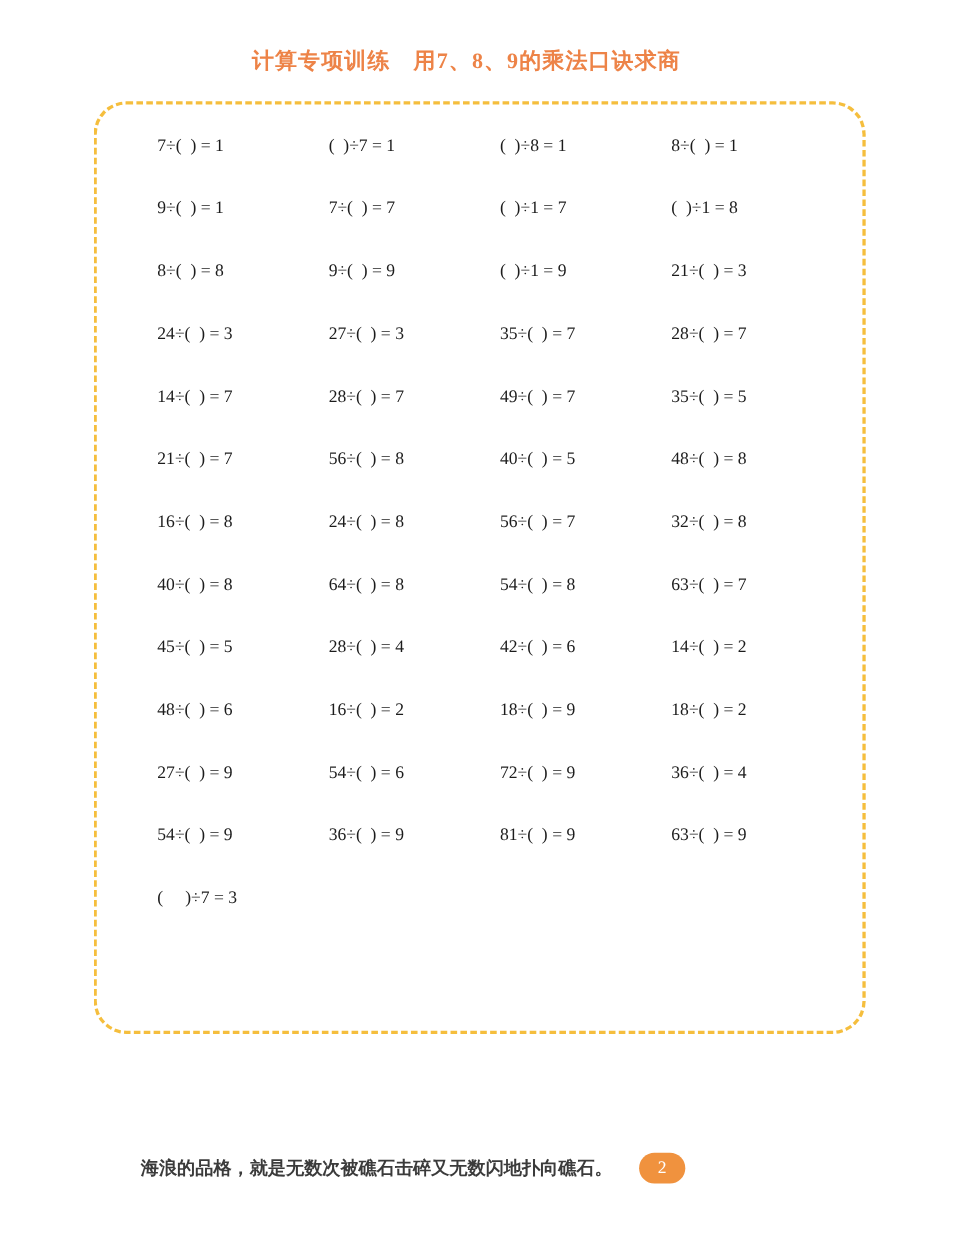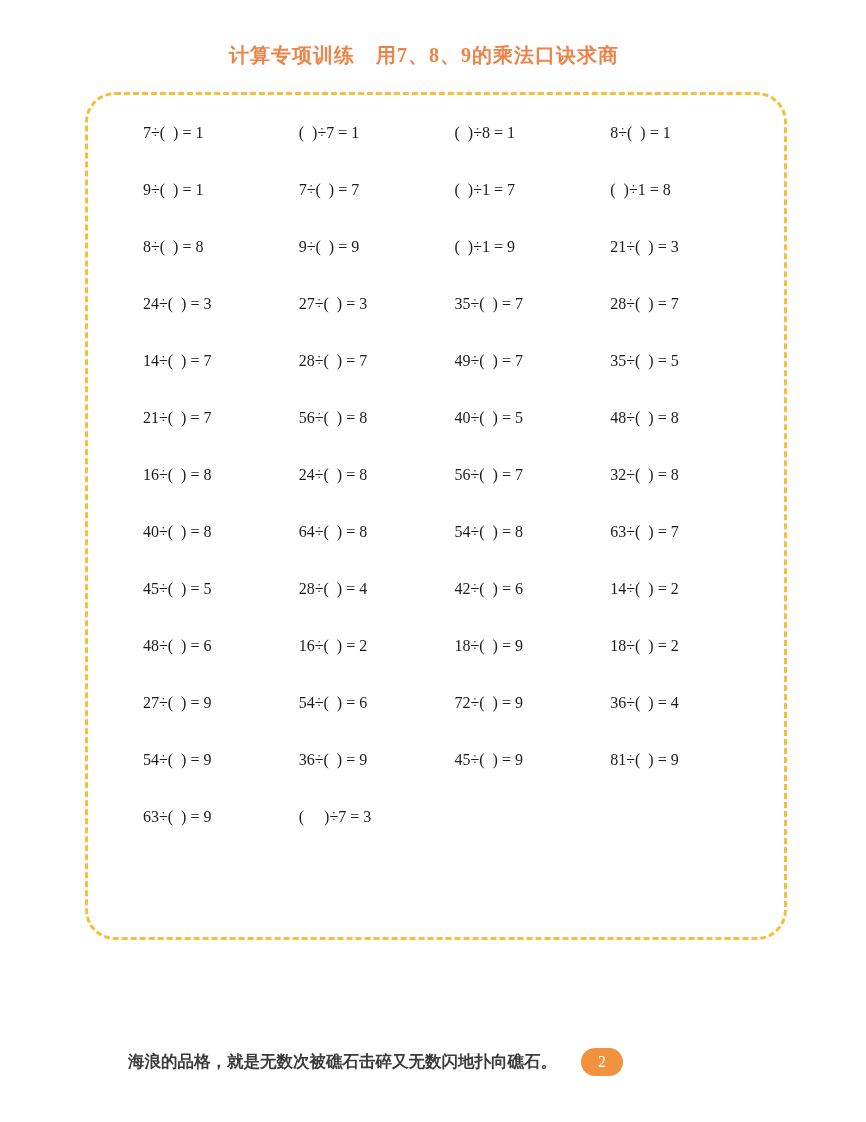--- a/index.html
+++ b/index.html
@@ -125,21 +125,20 @@
         <div class="problem-cell">48÷(  ) = 6</div>
         <div class="problem-cell">16÷(  ) = 2</div>
         <div class="problem-cell">18÷(  ) = 9</div>
         <div class="problem-cell">18÷(  ) = 2</div>
         <div class="problem-cell">27÷(  ) = 9</div>
         <div class="problem-cell">54÷(  ) = 6</div>
         <div class="problem-cell">72÷(  ) = 9</div>
         <div class="problem-cell">36÷(  ) = 4</div>
         <div class="problem-cell">54÷(  ) = 9</div>
         <div class="problem-cell">36÷(  ) = 9</div>
-        <div class="problem-cell">45÷(  ) = 9</div>
         <div class="problem-cell">81÷(  ) = 9</div>
         <div class="problem-cell">63÷(  ) = 9</div>
         <div class="problem-cell">(     )÷7 = 3</div>
       </div>
   </div>
 
   <div class="footer">
     <div class="footer-quote">海浪的品格，就是无数次被礁石击碎又无数闪地扑向礁石。</div>
     <div class="page-badge">2</div>
   </div>

